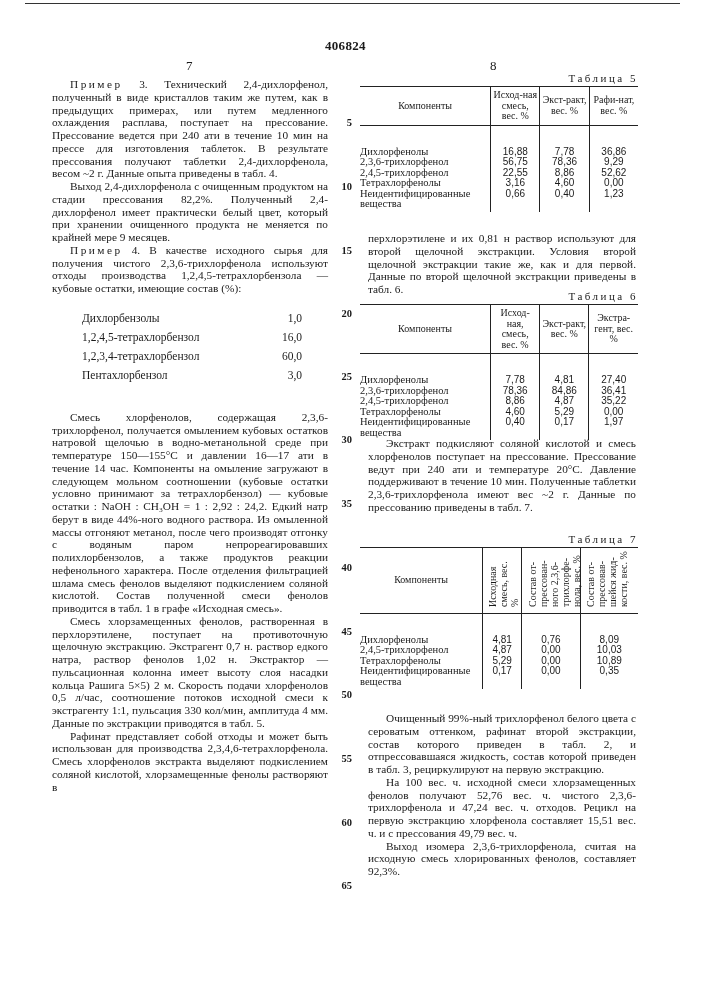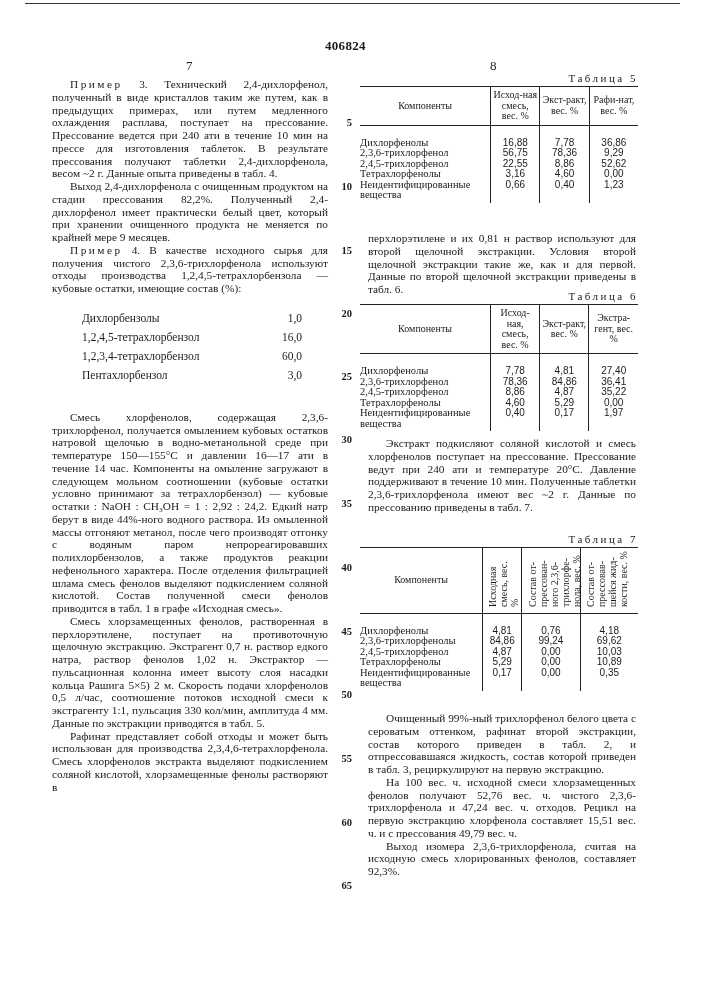--- a/index.html
+++ b/index.html
@@ -14,21 +14,21 @@
   .left { left: 52px; top: 78px; width: 276px; }
   .linenum { position: absolute; font-size: 10.5px; font-weight: bold; width: 22px; text-align: right; }
   .comp-list { margin: 14px 0 26px 30px; width: 220px; }
   .comp-row { display: flex; justify-content: space-between; line-height: 19px; font-size: 11.5px; }
   .tbl-caption { text-align: right; font-size: 11px; letter-spacing: 2.5px; margin-bottom: 2px; }
   table.t { border-collapse: collapse; font-size: 10px; line-height: 10.5px; }
   table.t th { font-weight: normal; text-align: center; padding: 3px 2px; border-top: 1.2px solid #222; border-bottom: 1.2px solid #222; }
   table.t th + th, table.t td + td { border-left: 1px solid #222; }
   table.t td { padding: 0 4px; text-align: center; font-family: "Liberation Sans", sans-serif; font-size: 10px; }
   table.t td.name { text-align: left; padding-left: 0; font-family: "Liberation Serif", serif; font-size: 10.5px; }
-  table.t tr.first td { padding-top: 12px; }
+  table.t tr.first td { padding-top: 21px; }
   table.t tr.last td { padding-bottom: 2px; vertical-align: top; }
   .rot { writing-mode: vertical-rl; transform: rotate(180deg); text-align: left; display: inline-block; font-size: 10px; line-height: 11px; }
   .right { position: absolute; left: 368px; width: 268px; font-size: 11.3px; line-height: 12.75px; text-align: justify; }
   .right p { margin: 0; text-indent: 18px; }
   .right p.noind { text-indent: 0; }
 </style>
 </head>
 <body>
 
 <div class="topline"></div>
@@ -186,27 +186,21 @@
       <th style="width:36px"><span class="rot" style="height:56px;width:30px">Исходная смесь, вес. %</span></th>
       <th style="width:56px"><span class="rot" style="height:56px;width:48px">Состав от-прессован-ного 2,3,6-трихлорфе-нола, вес. %</span></th>
       <th style="width:56px"><span class="rot" style="height:56px;width:48px">Состав от-прессовав-шейся жид-кости, вес. %</span></th>
     </tr>
       </thead>
     <tbody>
       <tr class="first">
           <td class="name">Дихлорфенолы</td>
           <td>4,81</td>
           <td>0,76</td>
-          <td>4,18</td>
-        </tr>
-      <tr>
-          <td class="name">2,3,6-трихлорфенолы</td>
-          <td>84,86</td>
-          <td>99,24</td>
-          <td>69,62</td>
+          <td>8,09</td>
         </tr>
       <tr>
           <td class="name">2,4,5-трихлорфенол</td>
           <td>4,87</td>
           <td>0,00</td>
           <td>10,03</td>
         </tr>
       <tr>
           <td class="name">Тетрахлорфенолы</td>
           <td>5,29</td>

